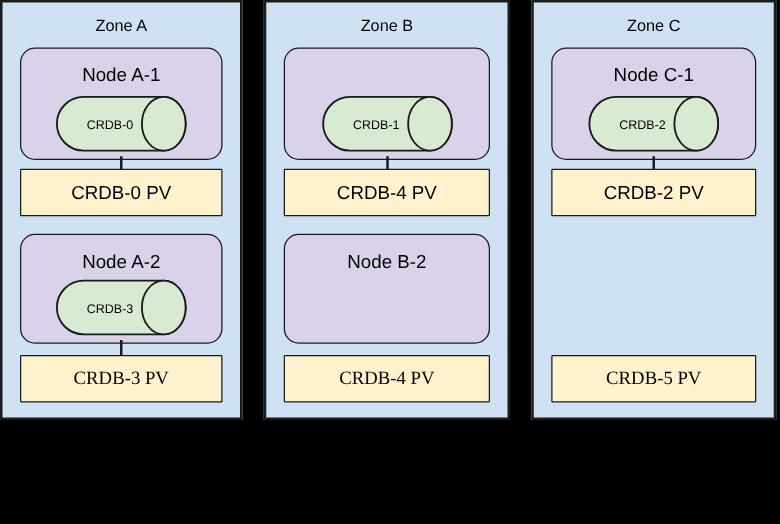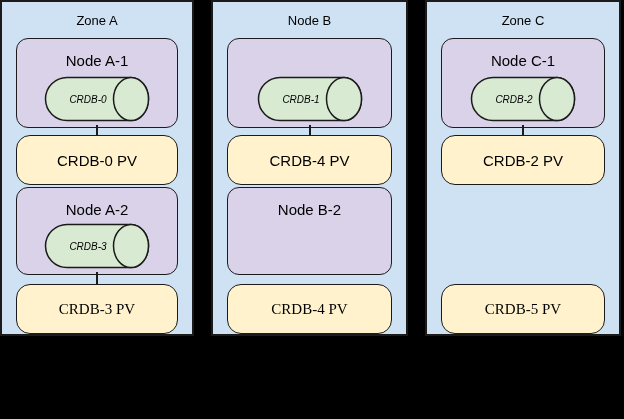--- a/index.html
+++ b/index.html
@@ -39,38 +39,38 @@
   .node-1 { top: 36px;  height: 90px; }
   .node-2 { top: 185px; height: 88px; }
 
   .node-title {
     position: absolute; top: 13px; left: 0; right: 0;
     text-align: center; font-size: 15px; line-height: 18px;
   }
 
   .pod {
     position: absolute; left: 50%; transform: translateX(-50%);
-    top: 37px; width: 106px; height: 46px; font-style: italic;
+    top: 37px; width: 106px; height: 46px;
   }
   .node-2 .pod { top: 35px; }
   .pod svg { display: block; width: 106px; height: 46px; }
   .pod text { font-family: "Liberation Sans", sans-serif; font-size: 10px; fill: #000; }
 
   .connector {
     position: absolute; left: 50%; margin-left: -1px; width: 2px;
     background: var(--line, #1b1b1b);
   }
   .conn-1 { top: 123px; height: 11px; }
   .conn-2 { top: 270px; height: 13px; }
 
   .pv {
-    position: absolute; left: 14px; right: 14px; height: 50px;
+    position: absolute; left: 14px; right: 14px; height: 38px;
     background: var(--pv-fill, #fff2cc);
     border: 1.5px solid var(--line, #1b1b1b);
-    border-radius: 14px;
+    border-radius: 1px;
     box-sizing: border-box;
     display: flex; align-items: center; justify-content: center;
     font-size: 15px;
   }
   .pv-1 { top: 133px; }
   .pv-2 { top: 282px; font-family: Liberation Serif, serif; }
 </style>
 </head>
 <body style="--zone-fill: #cfe2f3; --node-fill: #d9d2e9; --pv-fill: #fff2cc; --line: #1b1b1b; background: rgb(0, 0, 0);">
 
@@ -100,21 +100,21 @@
           <ellipse cx="87" cy="23" rx="17.5" ry="21.5" fill="#d9ead3" stroke="#1b1b1b" stroke-width="1.5"></ellipse>
           <text x="44" y="27" text-anchor="middle">CRDB-3</text>
         </svg>
       </div>
     </div>
     <div class="connector conn-2"></div>
     <div class="pv pv-2">CRDB-3 PV</div>
   </div>
 
   <div class="zone zone-b">
-    <div class="zone-title">Node B</div>
+    <div class="zone-title">Zone B</div>
 
     <div class="node node-1">
       <div class="pod">
         <svg viewBox="0 0 106 46">
           <path d="M23 1.5 L87 1.5 A17.5 21.5 0 0 1 87 44.5 L23 44.5 A21.5 21.5 0 0 1 23 1.5 Z" fill="#d9ead3" stroke="#1b1b1b" stroke-width="1.5"></path>
           <ellipse cx="87" cy="23" rx="17.5" ry="21.5" fill="#d9ead3" stroke="#1b1b1b" stroke-width="1.5"></ellipse>
           <text x="44" y="27" text-anchor="middle">CRDB-1</text>
         </svg>
       </div>
     </div>

